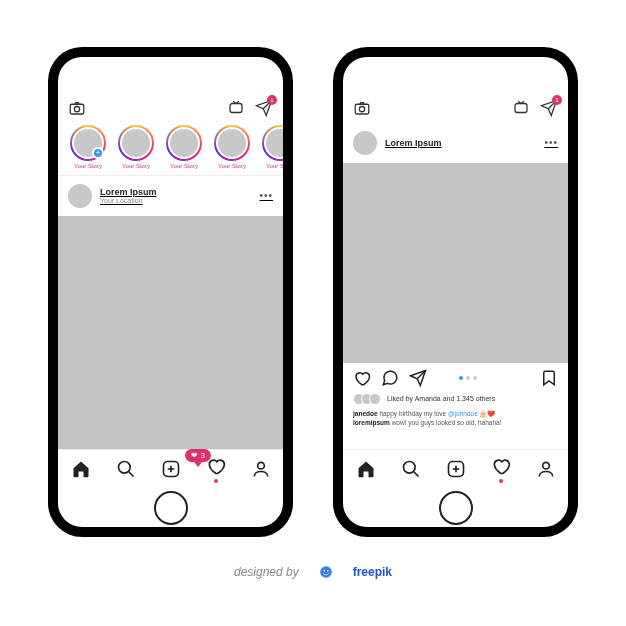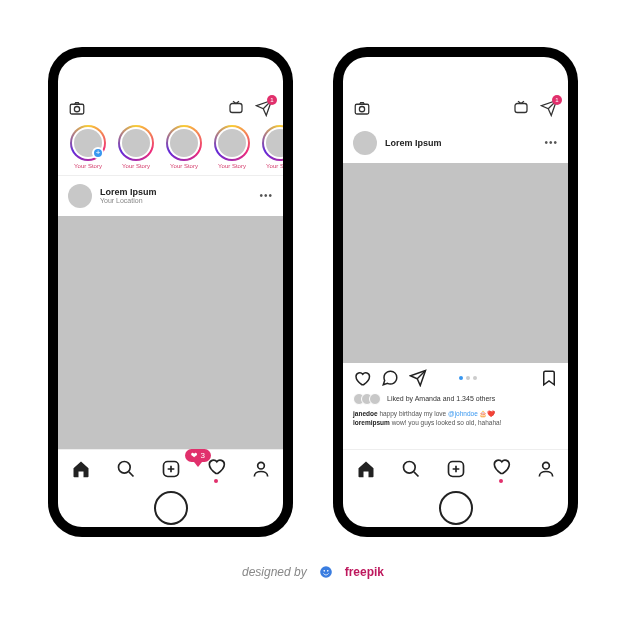--- a/index.html
+++ b/index.html
@@ -79,20 +79,21 @@
     position:absolute; right:-2px; bottom:-2px;
     width:12px; height:12px; border-radius:50%;
     background:#3897f0; border:2px solid #fff;
     color:#fff; font-size:8px; display:flex; align-items:center; justify-content:center;
   }
   .story-label { font-size:6px; color:#d43a6a; white-space:nowrap;}
   
   .post-head {
     display:flex; align-items:center; gap:8px;
     padding:8px 10px;
+    text-decoration:underline;
   }
   .avatar-sm { width:24px; height:24px; border-radius:50%; background:#c8c8c8; }
   .post-user { font-size:9px; font-weight:600; color:#222; }
   .post-loc { font-size:7px; color:#888; }
   .post-more { margin-left:auto; color:#555; letter-spacing:1px;}
   
   .post-img { flex:1; background:#c3c3c3; }
   
   .like-bubble { position:absolute; bottom:70px; right:82px; }
   .like-bubble-body {
@@ -131,21 +132,21 @@
   .dots { display:flex; gap:3px; margin:0 auto;}
   .dots span { width:4px;height:4px;border-radius:50%; background:#ccc;}
   .dots span.active { background:#3897f0;}
   .likes-row { display:flex; align-items:center; gap:6px; padding:4px 10px 2px 10px; color:#333; font-size:7px;}
   .like-avs { display:flex; }
   .like-av { width:12px;height:12px;border-radius:50%;background:#c8c8c8;border:1px solid #fff; margin-left:-4px;}
   .like-av:first-child{margin-left:0;}
   .comments { padding:2px 10px 6px 10px; font-size:6.5px; color:#555; line-height:1.4;}
   .comments b { color:#222; }
   .tag { color:#3897f0; }
-  .credit { margin-top:28px; font-size:12px; color:#888; display:flex; align-items:center; gap:12px;}
+  .credit { margin-top:28px; font-size:12px; color:#888; display:flex; align-items:center; gap:20px;}
   .credit svg { display:inline-block; vertical-align:middle;}
 </style>
 </head>
 <body>
 
 <div class="stage">
 
 <div class="phone">
   <div class="phone-inner">
     <div class="screen-top-gap"></div>
@@ -427,14 +428,14 @@
 <div class="credit">
   <i>designed by</i>
   <span>
     <svg width="14" height="14" viewBox="0 0 24 24">
         <circle cx="12" cy="12" r="10" fill="#3a7de0"></circle>
         <circle cx="9" cy="10" r="1.4" fill="#fff"></circle>
         <circle cx="15" cy="10" r="1.4" fill="#fff"></circle>
         <path d="M8 15c1.2 1.3 2.6 2 4 2s2.8-.7 4-2" stroke="#fff" stroke-width="1.5" fill="none" stroke-linecap="round"></path>
       </svg>
   </span>
-  <b style="color:#be185d">freepik</b>
+  <b style="color:#1d4ed8">freepik</b>
 </div>
 
 </body></html>

